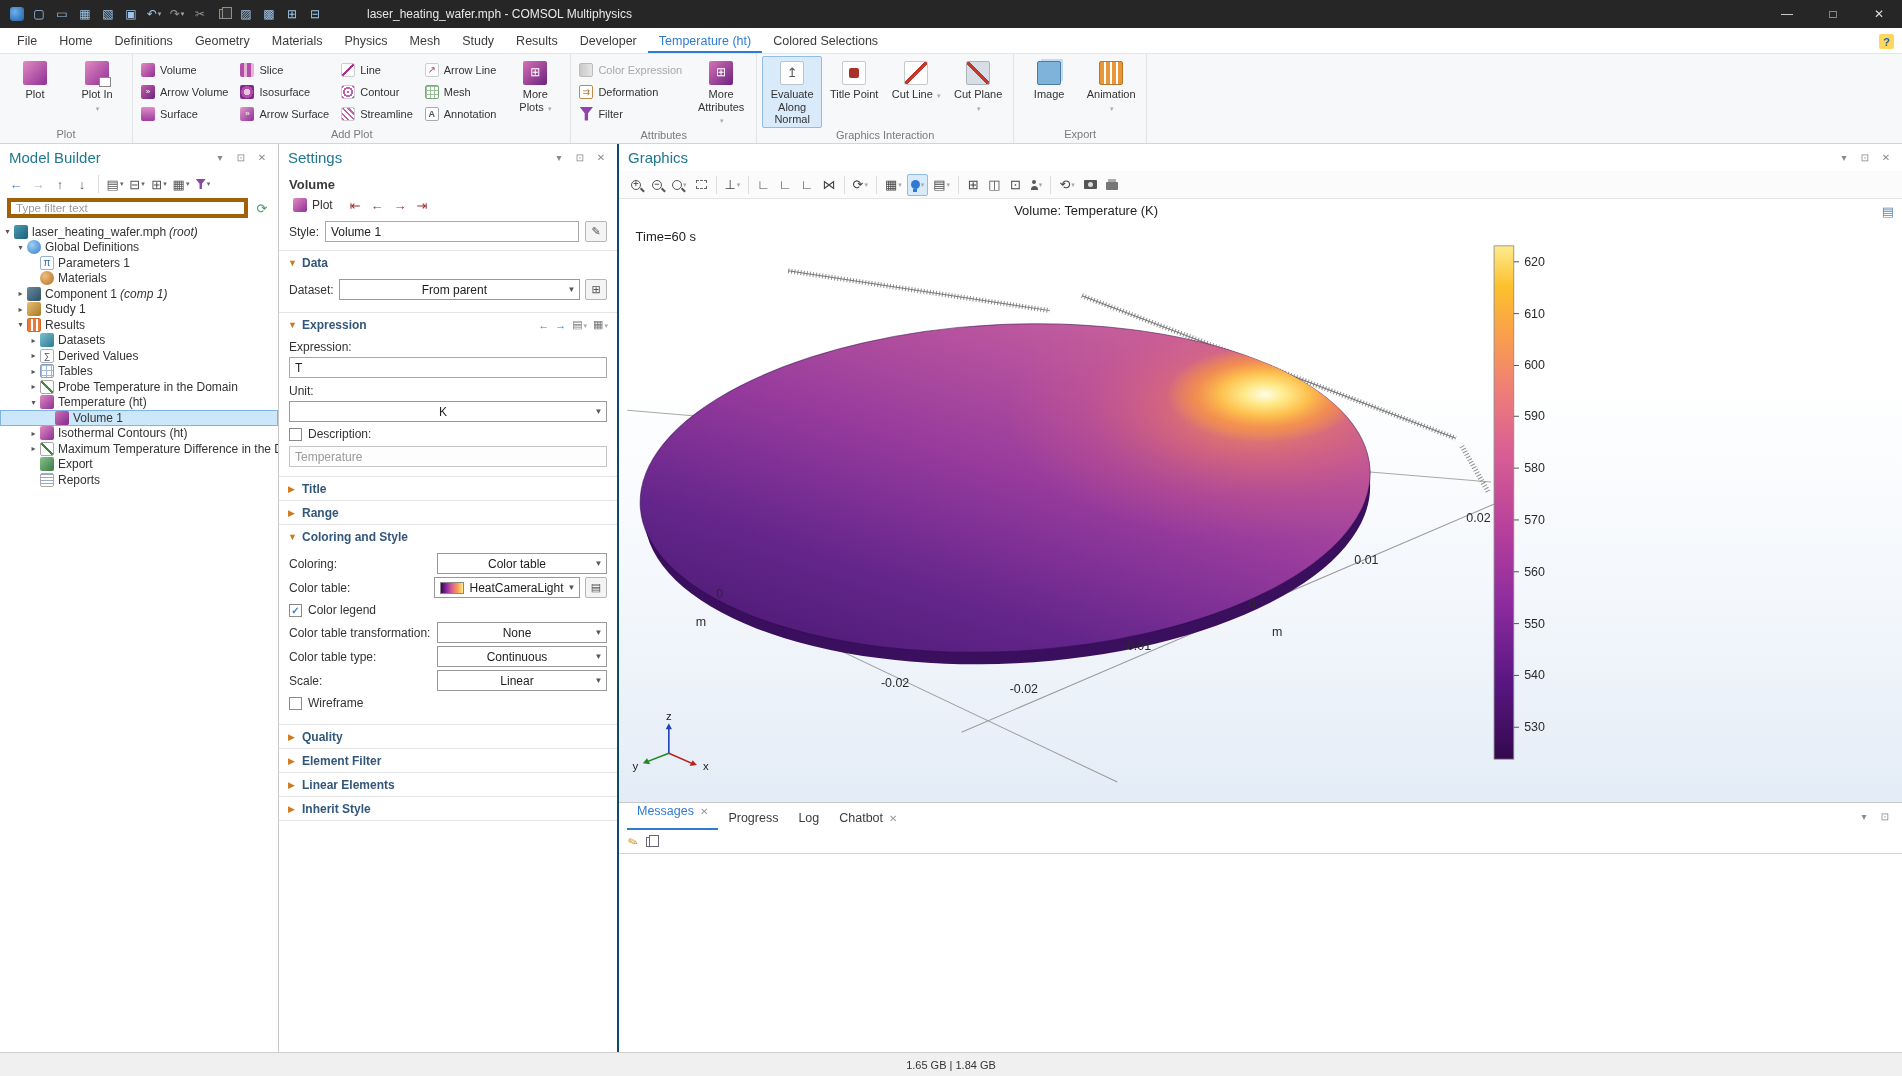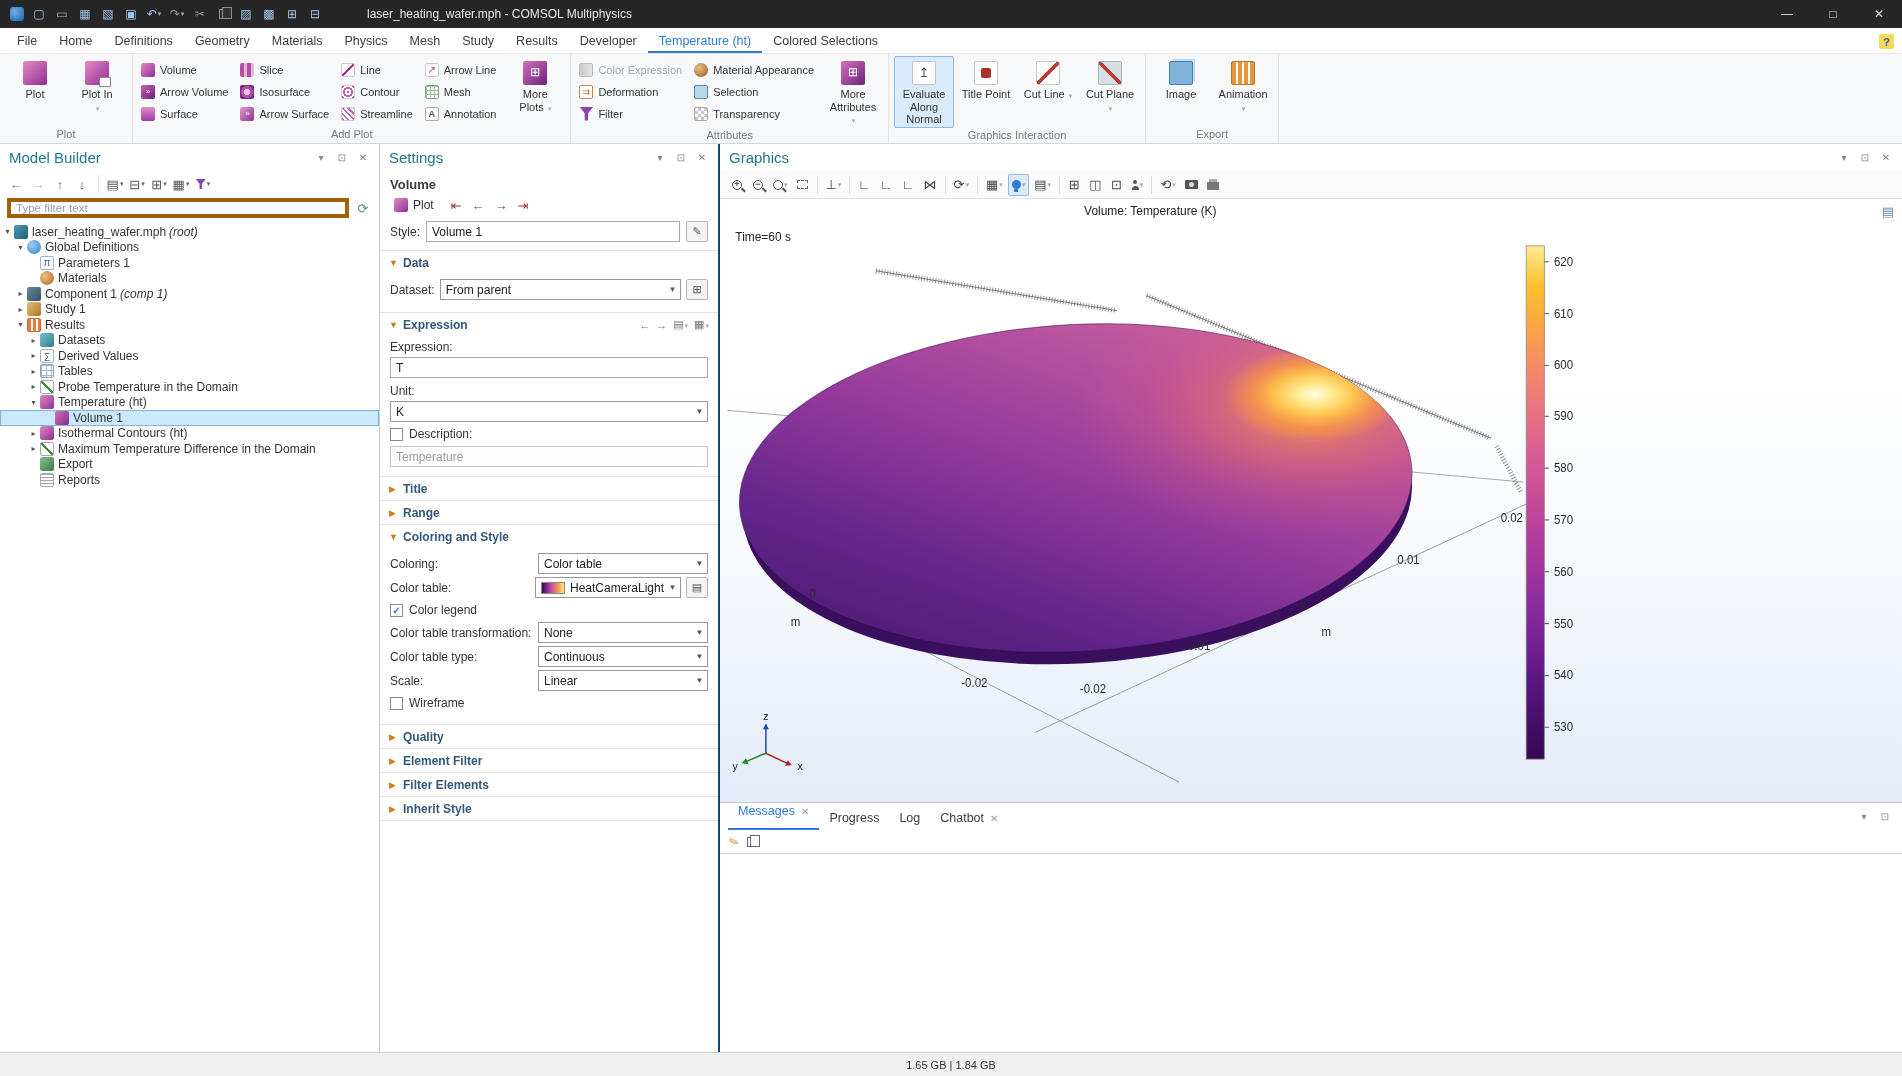--- a/index.html
+++ b/index.html
@@ -63,21 +63,21 @@
   .ic-marker{background:#fff;border:1px solid #c9c9c9;}
   .ic-marker::after{content:"";width:10px;height:10px;background:#a93226;border-radius:2px;}
   .ic-cutline{background:#fff;border:1px solid #c9c9c9;background-image:linear-gradient(135deg,transparent 44%,#c0392b 44% 56%,transparent 56%);}
   .ic-cutplane{background:#d7dee5;border:1px solid #a9b4bf;background-image:linear-gradient(45deg,transparent 44%,#c0392b 44% 56%,transparent 56%);}
   .ic-image{background:#7fb3d9;border:1px solid #4a7ba6;box-shadow:3px -3px 0 -1px #c4dcf0;}
   .ic-animation{background:repeating-linear-gradient(90deg,#e8963a 0 4px,#fff 4px 6px);border:1px solid #b8762a;}
 
   
   .main{display:flex;height:908px;}
   .panel{background:#fff;display:flex;flex-direction:column;min-width:0;}
-  #model-builder{width:380px;border-right:1px solid #c9c9c9;}
+  #model-builder{width:279px;border-right:1px solid #c9c9c9;}
   #settings{width:340px;border-right:2px solid #0c4a6e;}
   #graphics-col{flex:1;display:flex;flex-direction:column;min-width:0;}
   .phead{height:27px;display:flex;align-items:center;padding:0 9px;flex:none;}
   .ptitle{font-size:15px;color:#20788f;}
   .picons{margin-left:auto;display:flex;gap:7px;color:#8a8a8a;font-size:10px;align-items:center;}
   .pico{width:14px;height:14px;display:flex;align-items:center;justify-content:center;}
 
   
   .mtb{height:26px;display:flex;align-items:center;gap:4px;padding:0 7px;flex:none;}
   .mtbi{height:20px;min-width:18px;display:flex;align-items:center;justify-content:center;color:#555;font-size:13px;border-radius:2px;}
@@ -122,21 +122,21 @@
   .labelrow .txt{flex:1;}
   .iconbtn{width:22px;height:21px;border:1px solid #b5b5b5;background:#f4f4f4;display:flex;align-items:center;justify-content:center;border-radius:2px;color:#555;font-size:11px;flex:none;}
   .section{border-top:1px solid #e4e4e4;}
   .sechead{height:23px;display:flex;align-items:center;gap:6px;padding:0 9px;}
   .schev{color:#d2791e;font-size:9px;width:8px;flex:none;}
   .sectitle{color:#33577b;font-weight:bold;font-size:12px;}
   .secicons{margin-left:auto;display:flex;gap:6px;align-items:center;color:#777;font-size:11px;}
   .secbody{padding:2px 10px 9px;}
   .formrow{display:flex;align-items:center;margin:3px 0;gap:5px;}
   .flabel{font-size:12px;color:#333;white-space:nowrap;}
-  .combo{height:21px;border:1px solid #999;background:#fff;display:flex;align-items:center;padding-left:5px;}
+  .combo{height:21px;border:1px solid #999;background:#fff;display:flex;align-items:center;padding-left:5px;text-align:center;}
   .cval{flex:1;font-size:12px;color:#222;white-space:nowrap;overflow:hidden;}
   .carr{width:15px;height:100%;display:flex;align-items:center;justify-content:center;color:#555;font-size:8px;flex:none;}
   .dsrow .combo{flex:1;}
   .stylerow .flabel{flex:1;}
   .stylerow .combo{width:170px;flex:none;}
   .stylerow.ctrow .combo{width:146px;}
   .swatch{width:24px;height:12px;margin-right:5px;flex:none;background:linear-gradient(90deg,#33094f,#8c2b9e,#d95f93,#f99d4e,#fdeb8f);border:1px solid #888;}
   .cbrow{display:flex;align-items:center;gap:6px;margin:5px 0;}
   .cb{width:13px;height:13px;border:1px solid #8a8a8a;background:#fff;display:flex;align-items:center;justify-content:center;font-size:10px;color:#2f7bd4;font-weight:bold;flex:none;}
 
@@ -311,34 +311,20 @@
           </div>
         <div class="smallbtn">
             <span class="sicon si-deformation">⇉</span>
             <span>Deformation</span>
           </div>
         <div class="smallbtn">
             <span class="sicon si-filter"></span>
             <span>Filter</span>
           </div>
       </div>
-      <div class="smallcol">
-        <div class="smallbtn">
-            <span class="sicon si-material"></span>
-            <span>Material Appearance</span>
-          </div>
-        <div class="smallbtn">
-            <span class="sicon si-selection"></span>
-            <span>Selection</span>
-          </div>
-        <div class="smallbtn">
-            <span class="sicon si-transparency"></span>
-            <span>Transparency</span>
-          </div>
-      </div>
       <div class="bigbtn">
         <span class="bicon ic-moreattr">⊞</span>
         <span style="width:52px"><span>More Attributes</span> <span class="car">▾</span></span>
       </div>
     </div>
     <div class="rgl">Attributes</div>
   </div>
 
   <div class="rgroup">
     <div class="rgc">
@@ -645,21 +631,21 @@
     </div>
     <div class="section">
       <div class="sechead">
         <span class="schev">▶</span>
         <span class="sectitle">Element Filter</span>
       </div>
     </div>
     <div class="section">
       <div class="sechead">
         <span class="schev">▶</span>
-        <span class="sectitle">Filter Elements</span>
+        <span class="sectitle">Linear Elements</span>
       </div>
     </div>
     <div class="section" style="border-bottom:1px solid #e4e4e4">
       <div class="sechead">
         <span class="schev">▶</span>
         <span class="sectitle">Inherit Style</span>
       </div>
     </div>
   </div>
 

